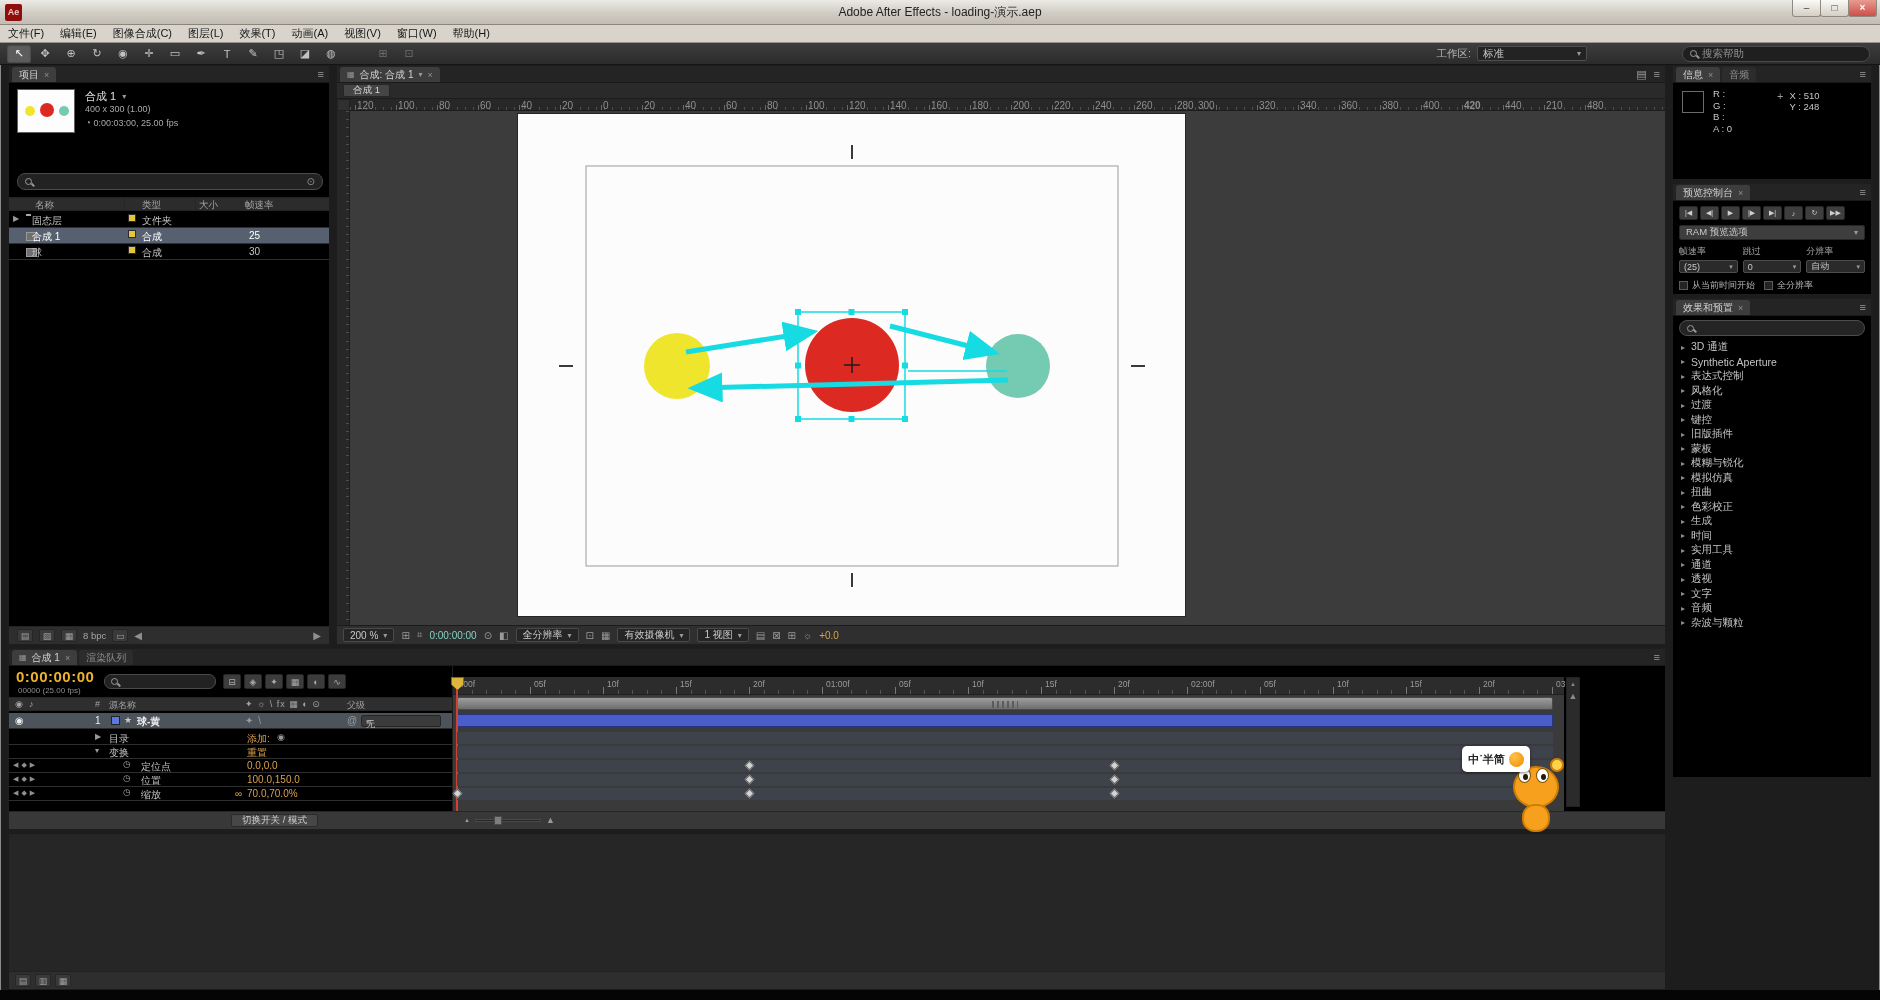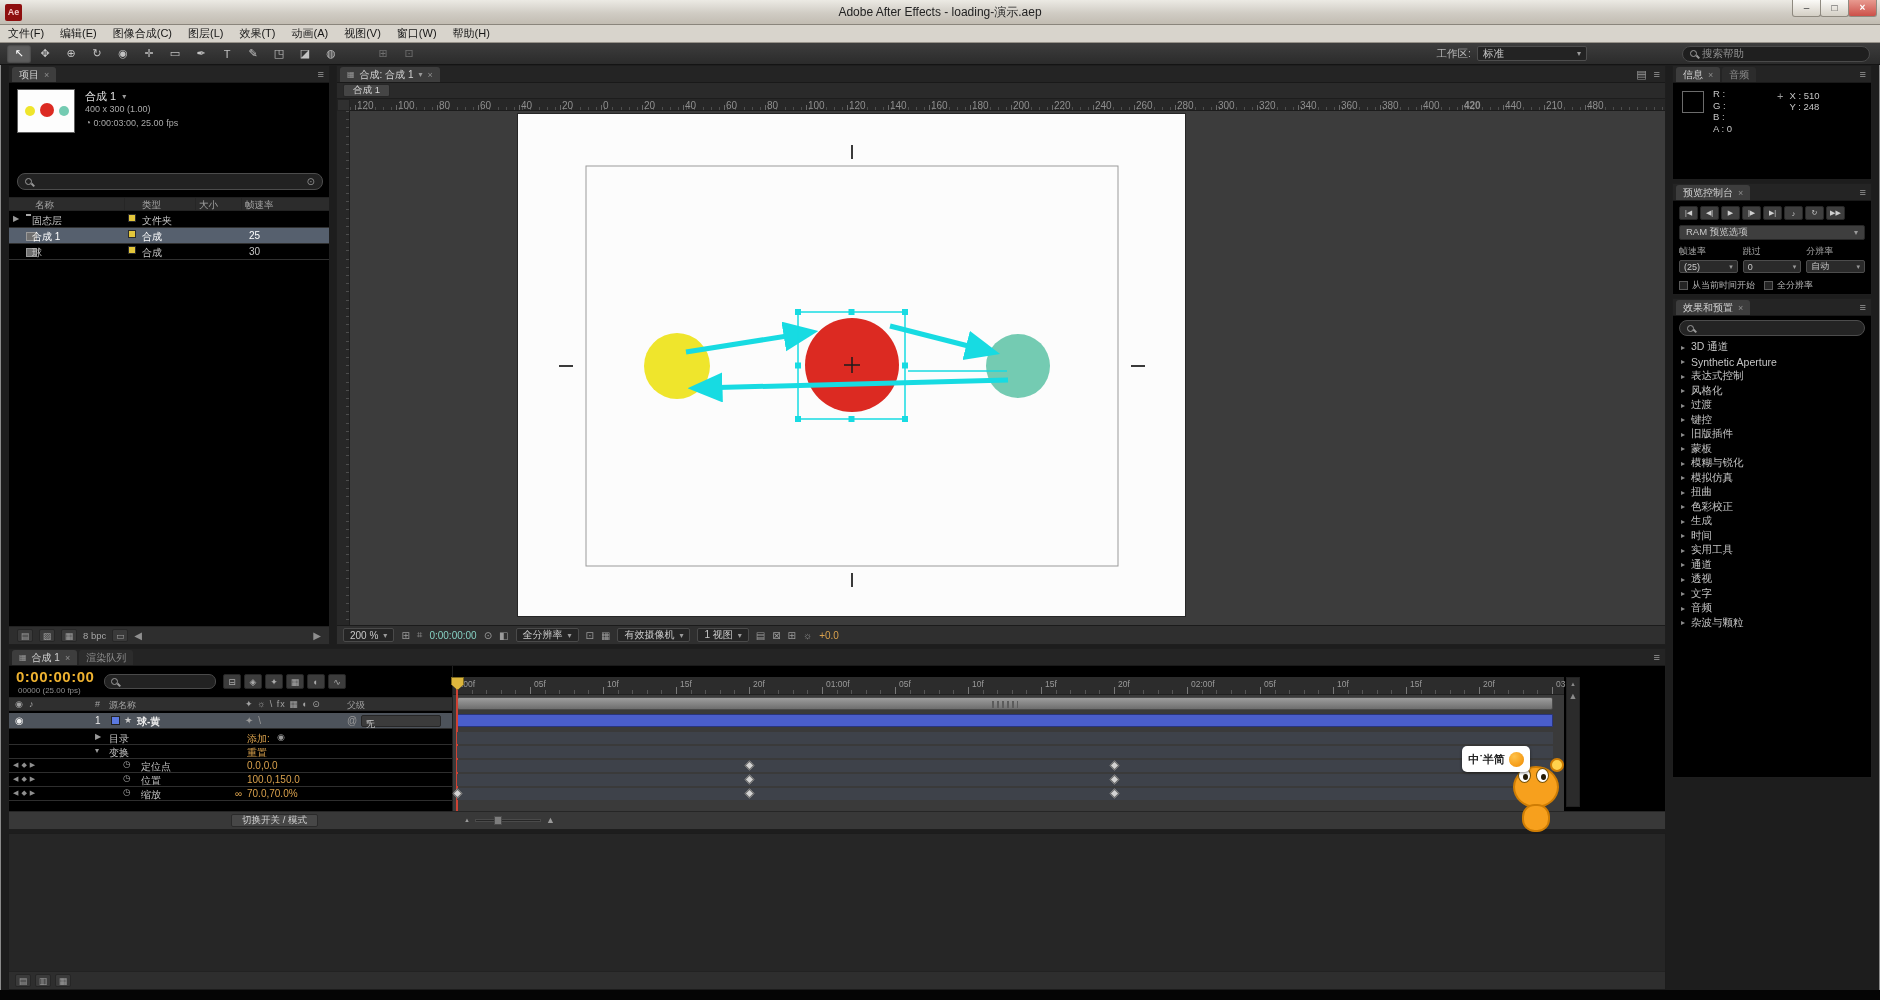--- a/index.html
+++ b/index.html
@@ -397,21 +397,21 @@
         <span class="vr-label" style="left: 663px;">200</span>
         <span class="vr-tick" style="left: 661px;"></span>
         <span class="vr-label" style="left: 704px;">220</span>
         <span class="vr-tick" style="left: 702px;"></span>
         <span class="vr-label" style="left: 745px;">240</span>
         <span class="vr-tick" style="left: 743px;"></span>
         <span class="vr-label" style="left: 786px;">260</span>
         <span class="vr-tick" style="left: 784px;"></span>
         <span class="vr-label" style="left: 827px;">280</span>
         <span class="vr-tick" style="left: 825px;"></span>
-        <span class="vr-label" style="left: 868px; text-decoration: underline;">300</span>
+        <span class="vr-label" style="left: 848px; text-decoration: underline;">300</span>
         <span class="vr-tick" style="left: 866px;"></span>
         <span class="vr-label" style="left: 909px;">320</span>
         <span class="vr-tick" style="left: 907px;"></span>
         <span class="vr-label" style="left: 950px;">340</span>
         <span class="vr-tick" style="left: 948px;"></span>
         <span class="vr-label" style="left: 991px;">360</span>
         <span class="vr-tick" style="left: 989px;"></span>
         <span class="vr-label" style="left: 1032px;">380</span>
         <span class="vr-tick" style="left: 1030px;"></span>
         <span class="vr-label" style="left: 1073px;">400</span>

